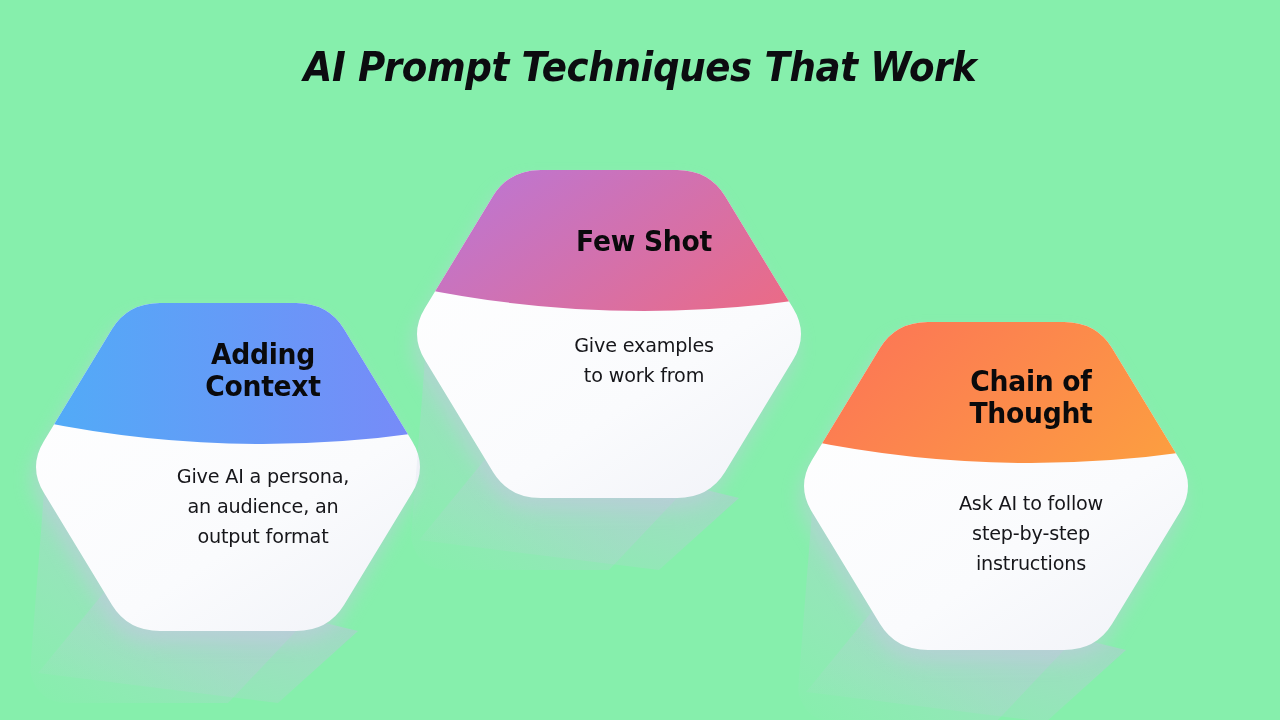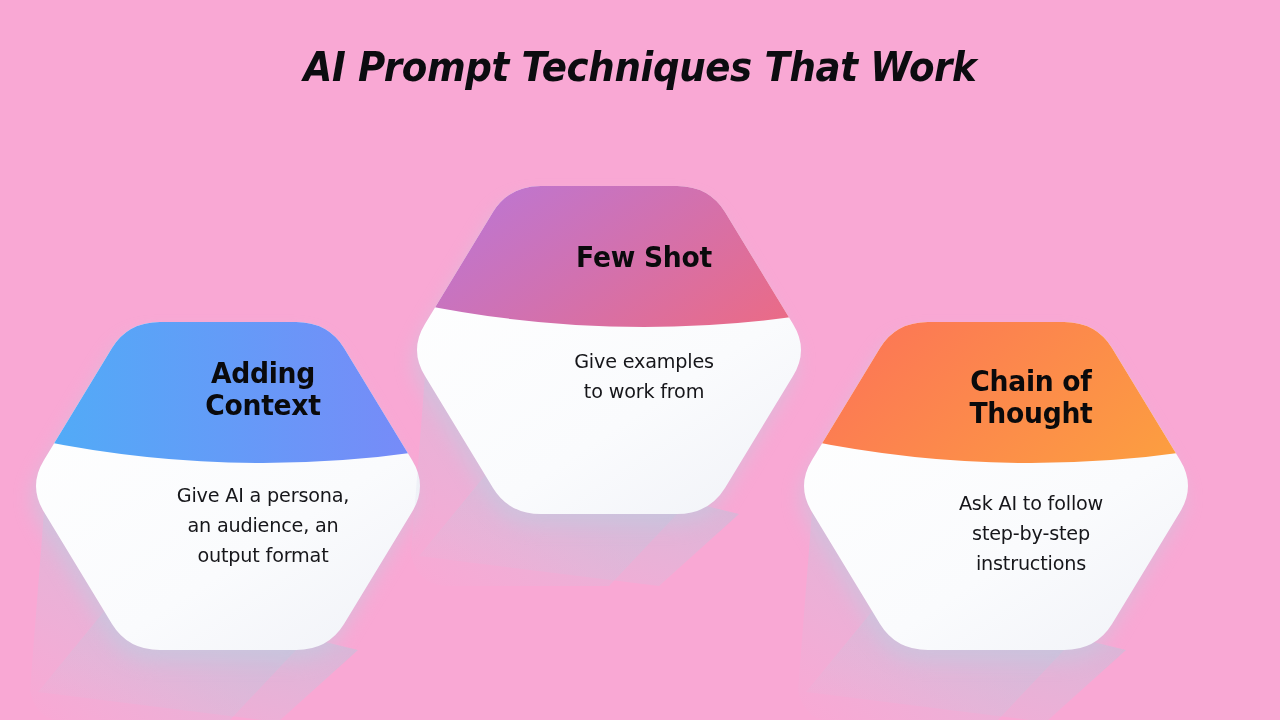--- a/index.html
+++ b/index.html
@@ -78,35 +78,35 @@
     font-weight: normal;
     font-size: 20px;
     line-height: 1.5;
     color: #16161a;
     letter-spacing: -0.2px;
     white-space: pre-line;
     transform: scaleX(0.96);
   }
 
   
-  #card-0 { left: 98px;  top: 322px; }
-  #card-1 { left: 479px; top: 186px; }
+  #card-0 { left: 98px;  top: 303px; }
+  #card-1 { left: 479px; top: 170px; }
   #card-2 { left: 866px; top: 322px; }
 
   #card-0 .hex-heading { top: 36px; }
   #card-0 .hex-body    { top: 158px; }
   #card-1 .hex-heading { top: 56px; }
   #card-1 .hex-body    { top: 160px; }
   #card-2 .hex-heading { top: 44px; }
   #card-2 .hex-body    { top: 166px; }
 </style>
 </head>
 <body style="background: rgb(233, 239, 248);">
 
-<div id="slide" style="background: #f9a8d4;">
+<div id="slide" style="background: #86efac;">
 
   <div id="page-title" style="color: rgb(12, 12, 16);">AI Prompt Techniques That Work</div>
 
   <div class="hex-card" id="card-0">
     <svg class="hex-svg" viewBox="0 0 470 440">
       <defs>
         <linearGradient id="g0top" x1="0" y1="0" x2="1" y2="0">
           <stop offset="0" stop-color="#4fadf7"></stop>
           <stop offset="1" stop-color="#8083f8"></stop>
         </linearGradient>

